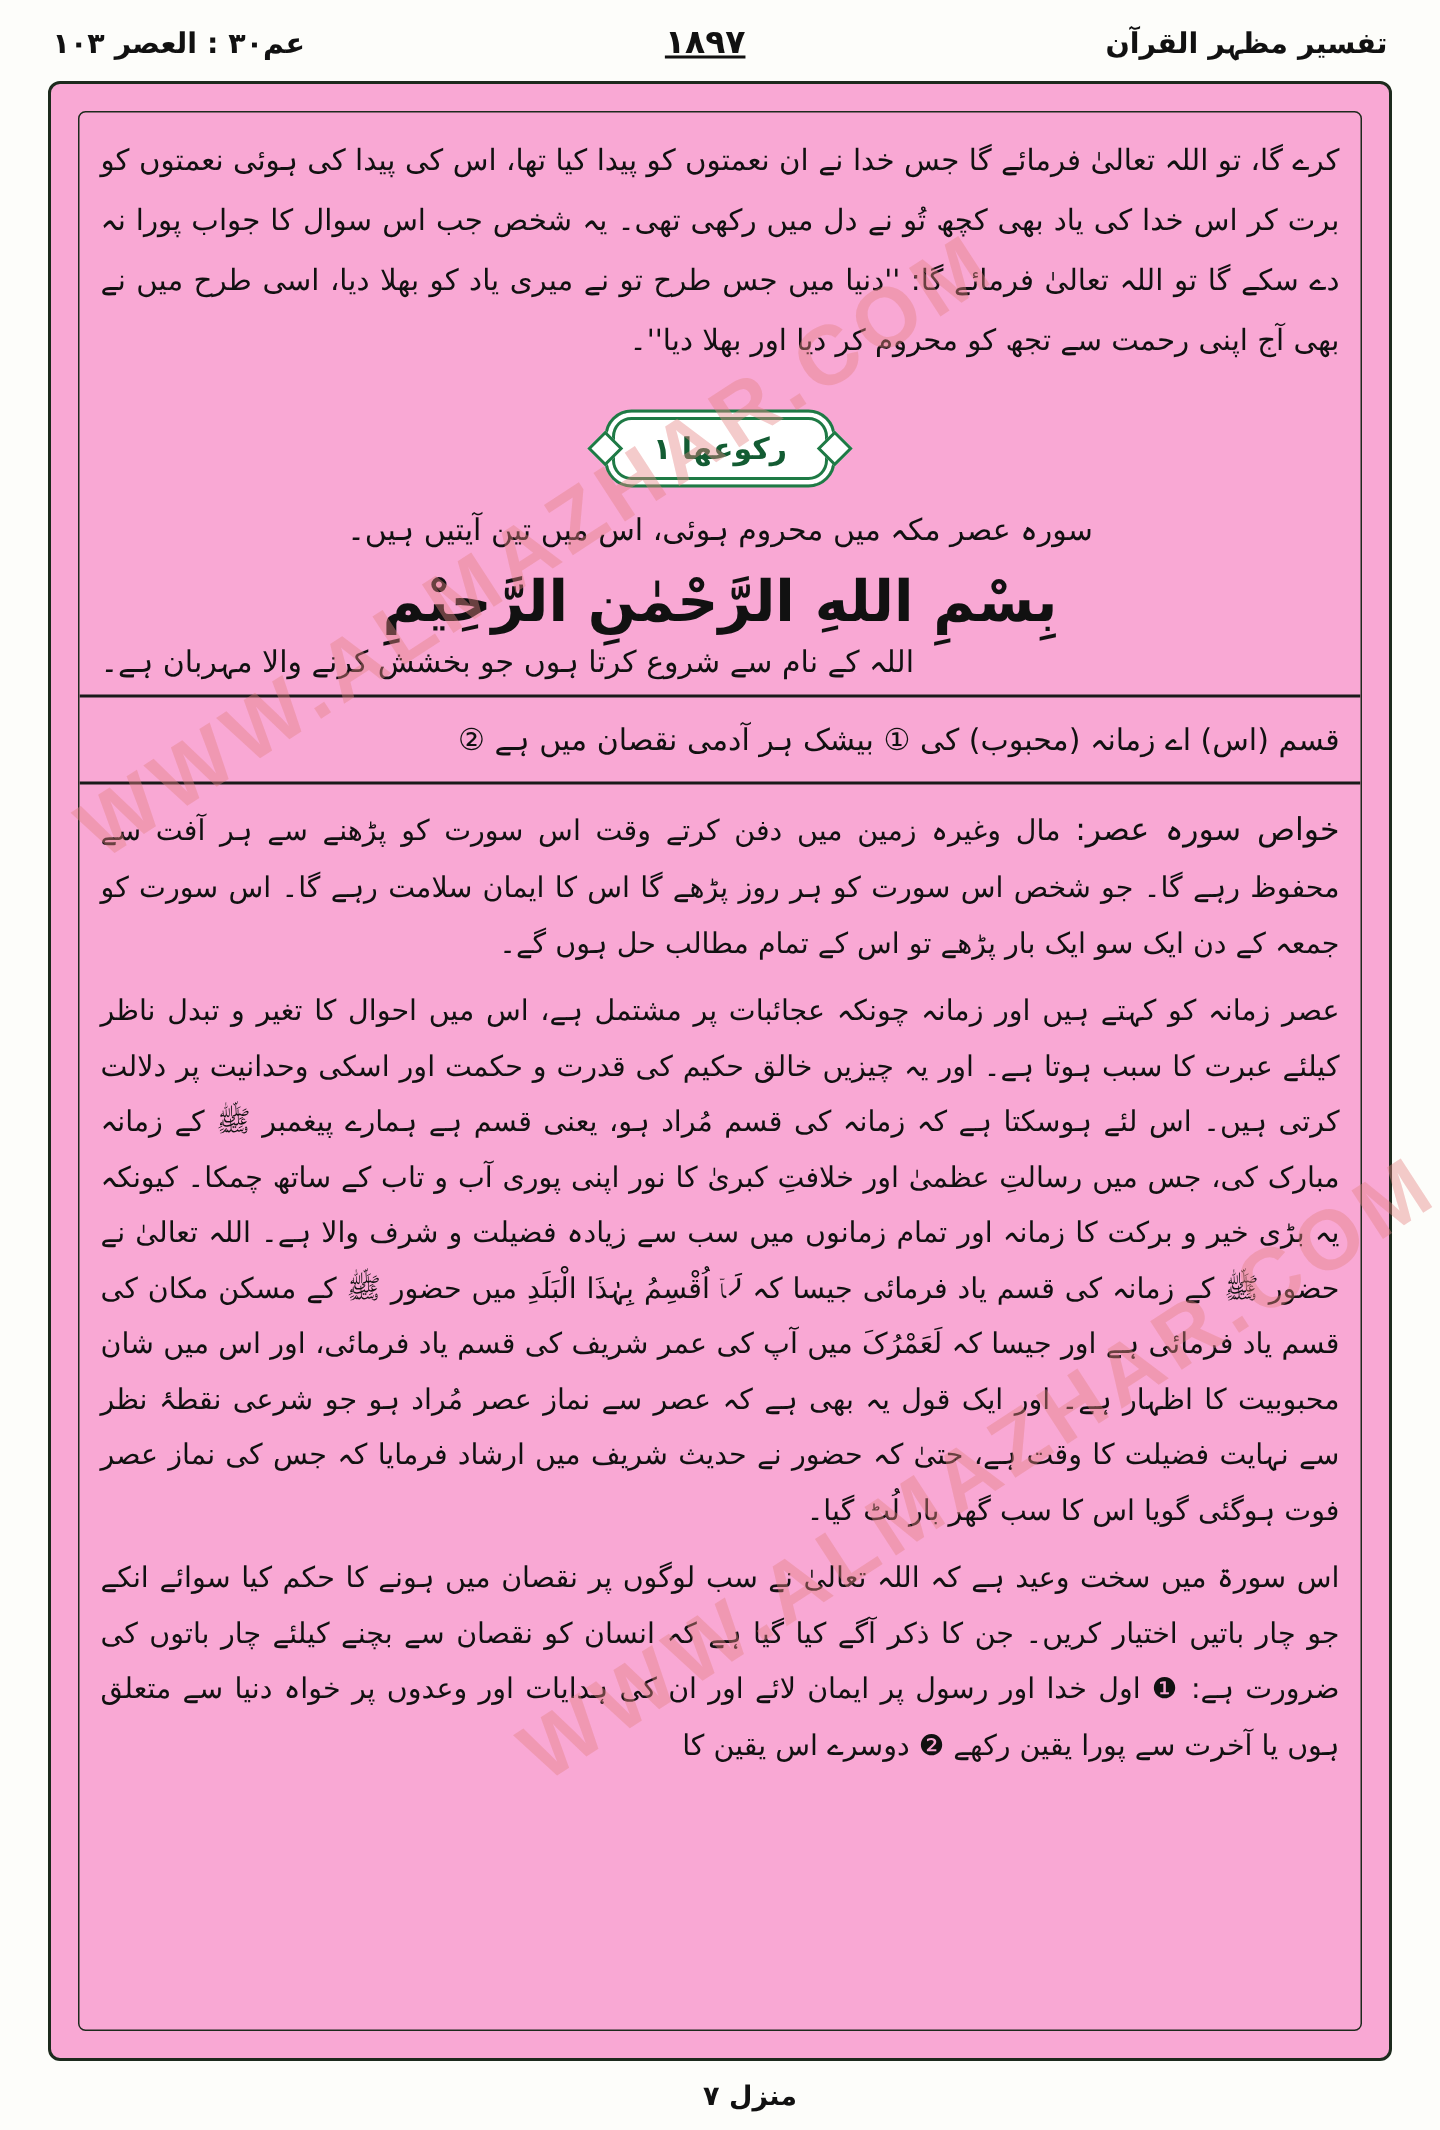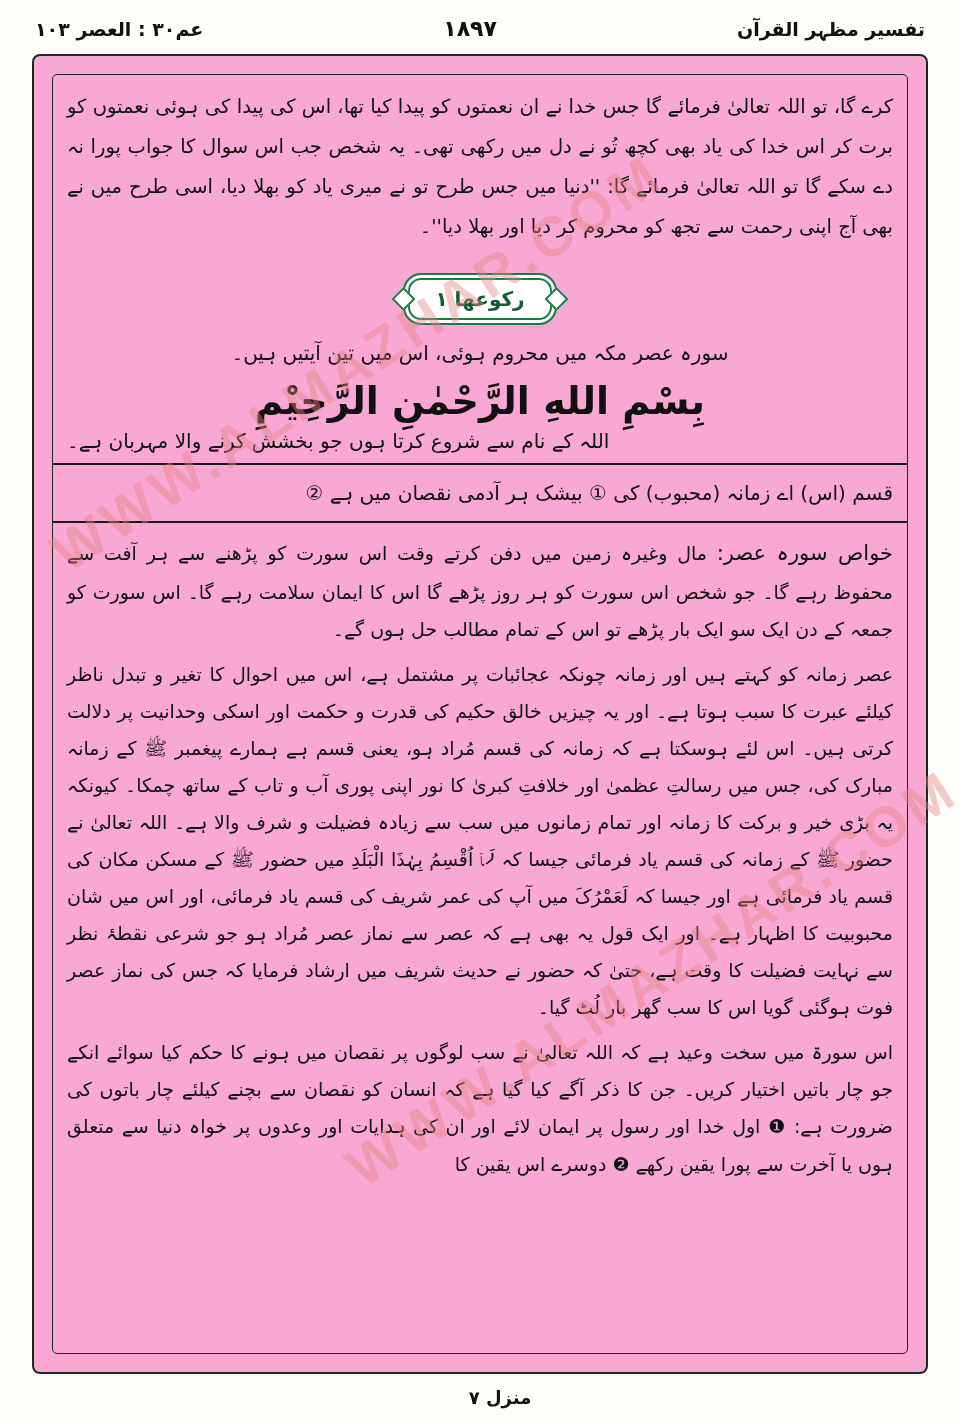--- a/index.html
+++ b/index.html
@@ -13,21 +13,21 @@
     overflow: hidden;
   }
 
   
   .page-header {
     position: absolute; top: 16px; left: 35px; right: 35px;
     display: flex; justify-content: space-between; align-items: baseline;
     direction: rtl;
     font-size: 19px; font-weight: bold;
   }
-  .page-number { font-size: 22px; letter-spacing: 2px; }
+  .page-number { font-size: 22px; letter-spacing: 2px; text-decoration: underline; }
 
   
   .main-box {
     position: absolute; top: 54px; left: 32px; right: 32px; bottom: 46px;
     border: 2.5px solid #1d2a1d;
     border-radius: 8px;
     padding: 18px;
     background: #f9a8d4;
   }
   .inner {

